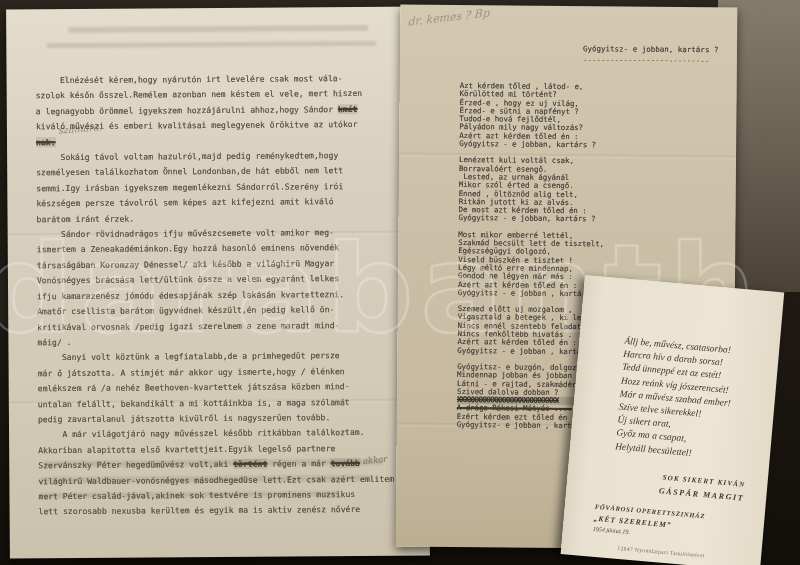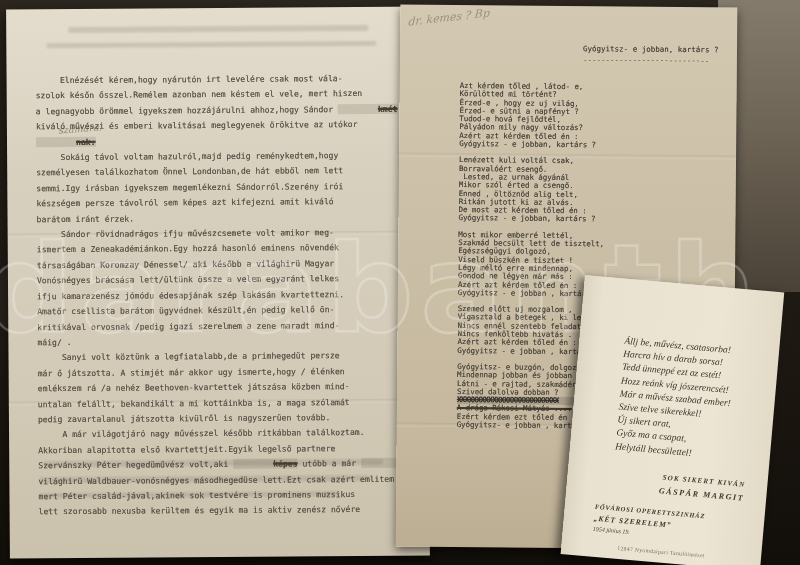--- a/index.html
+++ b/index.html
@@ -18,21 +18,21 @@
   .crease{position:absolute;left:0;width:100%;height:4px;
       background:linear-gradient(180deg,rgba(80,65,45,.10),rgba(255,255,250,.16));}
   
   .bleed{position:absolute;background:rgba(112,102,86,.20);filter:blur(1.1px);border-radius:2px;}
   
   .letter-body{position:absolute;left:29px;top:64px;width:378px;
       font-size:8.1px;line-height:15.4px;color:#575045;letter-spacing:0;
       text-shadow:0 0 .4px rgba(87,80,69,.65);}
   .letter-body div,.letter-body .ln{white-space:pre;}
   .ovst{font-weight:bold;color:#453e33;text-decoration:line-through;
-        text-decoration-thickness:2px;background:rgba(69,62,51,.14);padding-left:40px;}
+        text-decoration-thickness:2px;background:rgba(69,62,51,.14);}
   .hw{font-family:"DejaVu Serif",serif;font-style:italic;color:#938878;}
   .hw-szamara{position:absolute;left:52px;top:114px;font-size:9.5px;transform:rotate(-4deg) skewX(-8deg);}
   .hw-akkor{font-size:8.5px;position:relative;top:-3px;transform:rotate(-5deg);display:inline-block;}
   
   .hw-note{position:absolute;left:8px;top:6px;font-size:11px;transform:rotate(-7deg) skewX(-10deg);opacity:.85;}
   .poem-title{position:absolute;left:183px;top:38px;font-size:7.5px;color:#453f37;white-space:pre;
       text-shadow:0 0 .4px rgba(69,63,55,.6);}
   .poem-underline{position:absolute;left:183px;top:49px;font-size:7.5px;color:#453f37;white-space:pre;}
   .poem-body{position:absolute;left:60px;top:77px;font-size:7.5px;line-height:8.3px;
       color:#46413a;letter-spacing:-.1px;text-shadow:0 0 .4px rgba(70,65,58,.6);}
@@ -86,21 +86,21 @@
 
     <div class="letter-body">
       <div><div>     Elnézését kérem,hogy nyárutón irt levelére csak most vála-</div><div>szolok későn ősszel.Remélem azonban nem késtem el vele, mert hiszen</div></div>
       <div class="ln"><span>a legnagyobb örömmel igyekszem hozzájárulni ahhoz,hogy Sándor </span><span class="ovst">kmét</span></div>
       <div class="ln"><span>kiváló művészi és emberi kvalitásai meglegyenek örökitve az utókor</span></div>
       <div class="ln"><span class="ovst">nak.</span></div>
       <div><div>     Sokáig távol voltam hazulról,majd pedig reménykedtem,hogy</div><div>személyesen találkozhatom Önnel Londonban,de hát ebből nem lett</div><div>semmi.Igy irásban igyekszem megemlékezni Sándorról.Szerény irói</div><div>készségem persze távolról sem képes azt kifejezni amit kiváló</div><div>barátom iránt érzek.</div></div>
       <div><div>     Sándor rövidnadrágos ifju művészcsemete volt amikor meg-</div><div>ismertem a Zeneakadémiánkon.Egy hozzá hasonló eminens növendék</div><div>társaságában Koromzay Dénessel/ aki később a világhirü Magyar</div><div>Vonósnégyes brácsása lett/ültünk össze a velem egyaránt lelkes</div><div>ifju kamarazenész jómódu édesapjának szép lakásán kvartettezni.</div><div>Amatőr csellista barátom ügyvédnek készült,én pedig kellő ön-</div><div>kritikával orvosnak /pedig igazi szerelmem a zene maradt mind-</div><div>máig/ .</div></div>
       <div><div>     Sanyi volt köztünk a legfiatalabb,de a primhegedüt persze</div><div>már ő játszotta. A stimjét már akkor ugy ismerte,hogy / élénken</div><div>emlékszem rá /a nehéz Beethoven-kvartettek játszása közben mind-</div><div>untalan felállt, bekandikált a mi kottáinkba is, a maga szólamát</div><div>pedig zavartalanul játszotta kivülről is nagyszerüen tovább.</div></div>
       <div><div>     A már világotjáró nagy művésszel később ritkábban találkoztam.</div><div>Akkoriban alapitotta első kvartettjeit.Egyik legelső partnere</div></div>
-      <div class="ln"><span>Szervánszky Péter hegedüművész volt,aki </span><span class="ovst">képes</span><span> utóbb a már </span><span class="ovst">tovább</span><span class="hw hw-akkor"> akkor</span></div>
+      <div class="ln"><span>Szervánszky Péter hegedüművész volt,aki </span><span class="ovst">történt</span><span> régen a már </span><span class="ovst">tovább</span><span class="hw hw-akkor"> akkor</span></div>
       <div><div>világhirü Waldbauer-vonósnégyes másodhegedüse lett.Ezt csak azért emlitem</div><div>mert Péter család-jával,akinek sok testvére is prominens muzsikus</div><div>lett szorosabb nexusba kerültem és egyik ma is aktiv zenész nővére</div></div>
     </div>
   </div>
 
   <div class="paper paper-right">
     <div class="crease" style="top:148px"></div>
     <div class="crease" style="top:418px"></div>
 
     <div class="hw hw-note">dr. kemes ? Bp</div>
     <div class="poem-title">Gyógyitsz- e jobban, kartárs ?</div>

